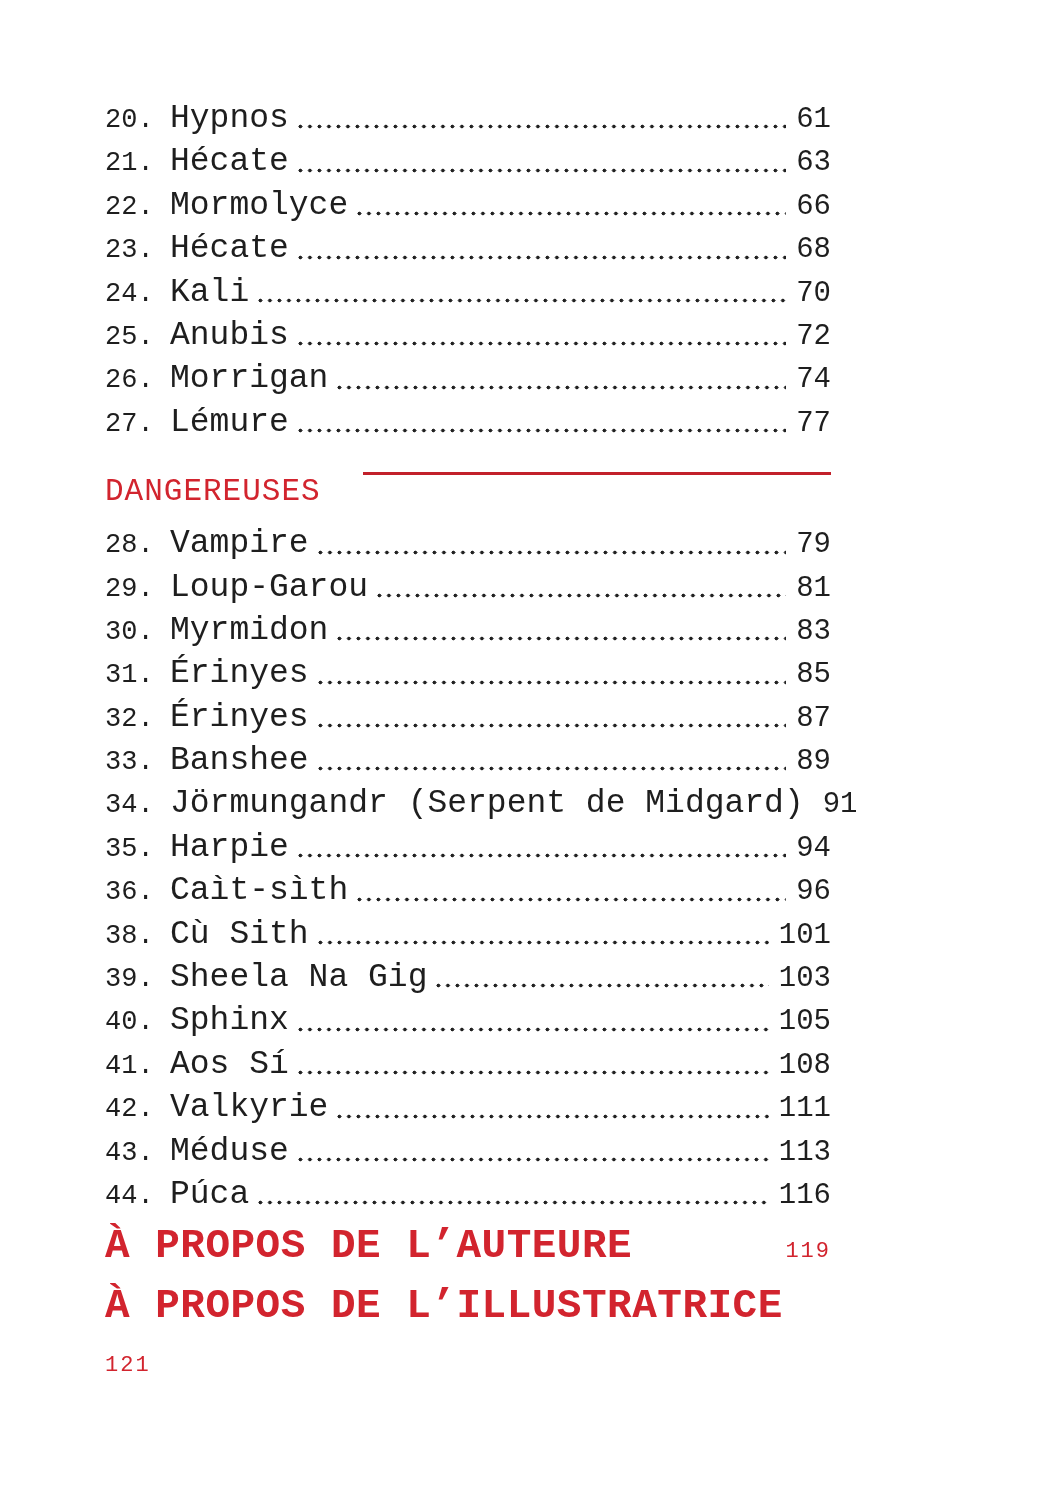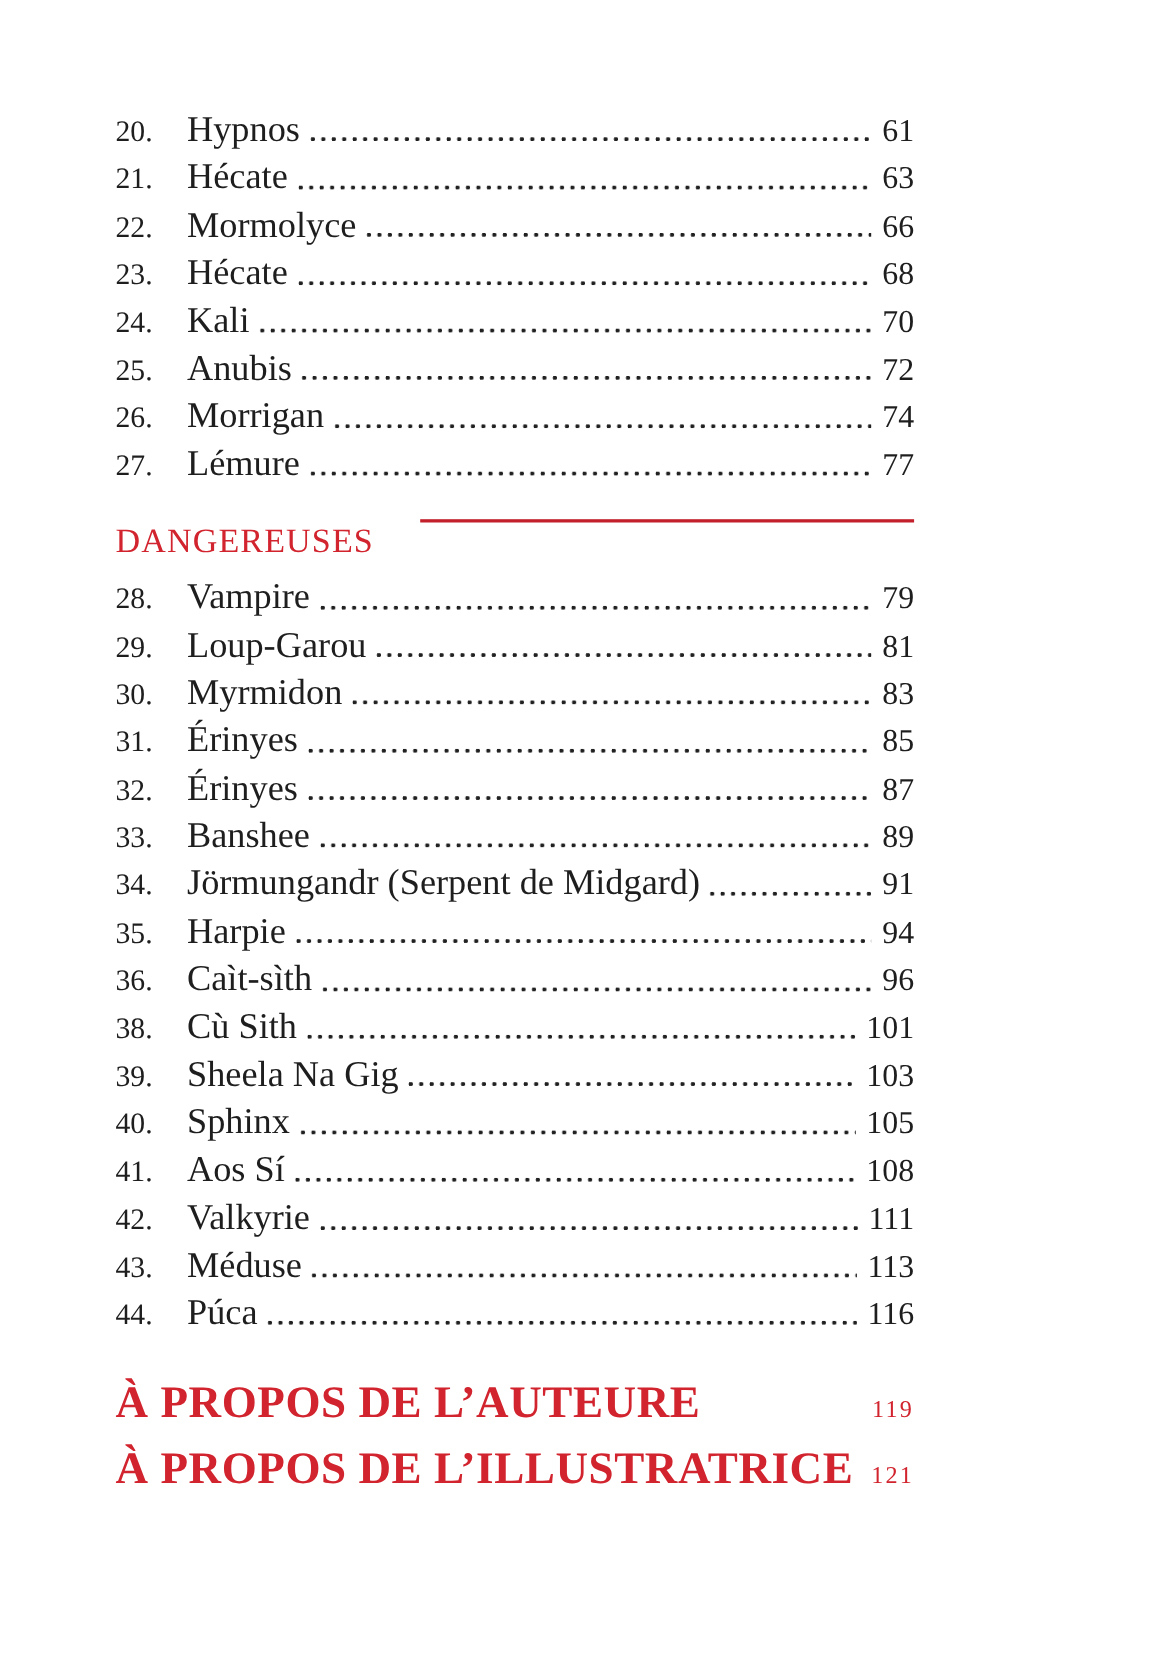--- a/index.html
+++ b/index.html
@@ -5,21 +5,21 @@
   html, body {
     margin: 0;
     padding: 0;
     background: #ffffff;
   }
   .page {
     position: relative;
     width: 972px;
     height: 1512px;
     background: #ffffff;
-    font-family: Liberation Serif, serif;
+    font-family: Liberation Mono, monospace;
     color: #1e1e1e;
     overflow: hidden;
     box-sizing: border-box;
   }
   .content {
     box-sizing: border-box;
     padding: 97px 141px 0 105px;
     width: 100%;
   }
   
@@ -64,21 +64,20 @@
     line-height: 44px;
   }
   .section-line {
     flex: 1 1 auto;
     height: 3px;
     margin-left: 42px;
     margin-top: 2px;
   }
   
   .about-block {
-    margin-top: 28px;
   }
   .about-row {
     display: flex;
     align-items: baseline;
     justify-content: space-between;
     height: 60px;
     line-height: 60px;
     white-space: nowrap;
   }
   .about-title {
@@ -244,19 +243,19 @@
     <span class="toc-title">Púca</span>
     <span class="toc-leader"></span>
     <span class="toc-page">116</span>
   </div>
       </div>
     <div class="about-block">
         <div class="about-row" style="color: rgb(210, 36, 46);">
     <span class="about-title">À PROPOS DE L’AUTEURE</span>
     <span class="about-page">119</span>
   </div>
-        <div class="about-row" style="color: rgb(210, 36, 46);">
+        <div class="about-row" style="color: rgb(210, 36, 46); flex-direction: column;">
     <span class="about-title">À PROPOS DE L’ILLUSTRATRICE</span>
     <span class="about-page">121</span>
   </div>
       </div>
   </div>
 </div>
 
 </body></html>

